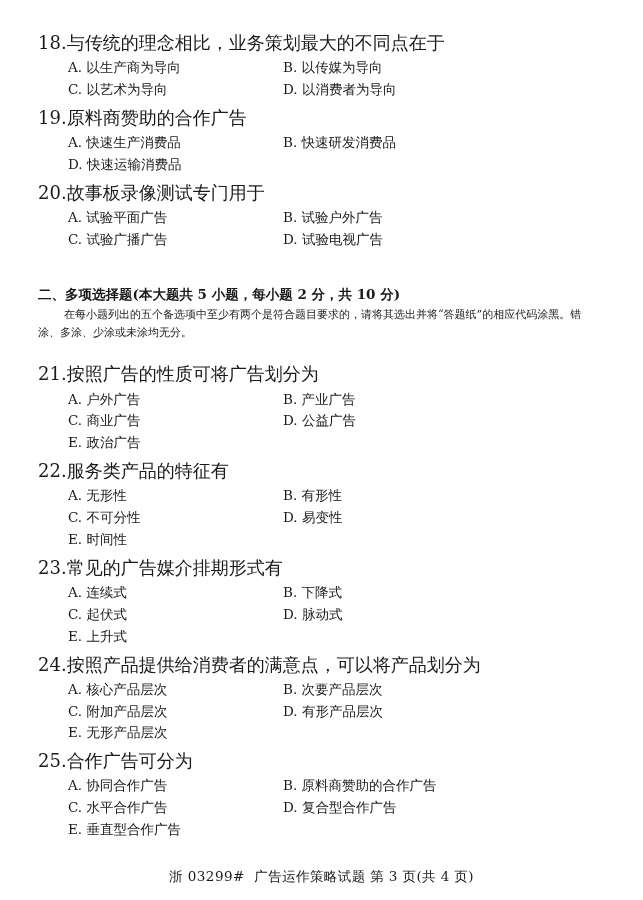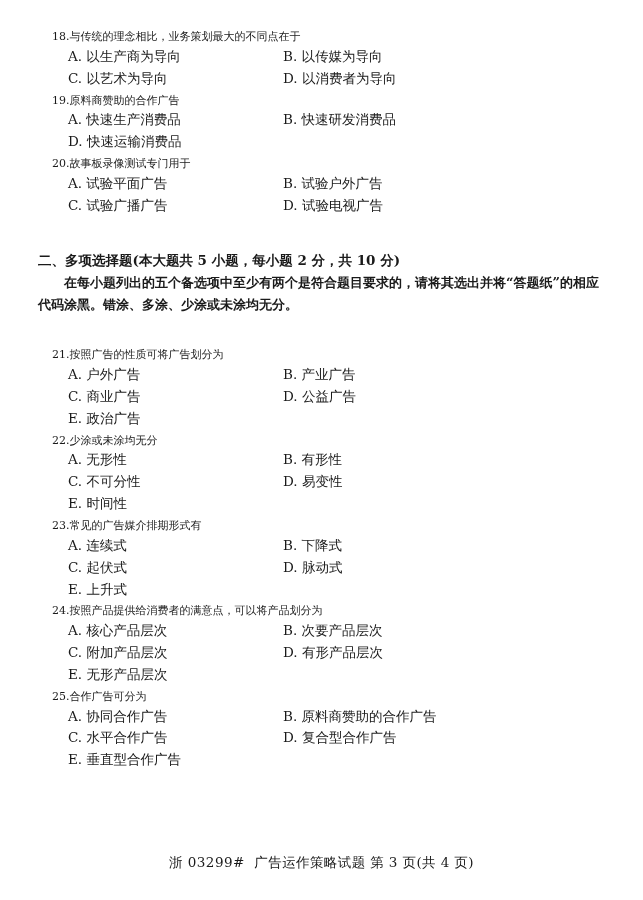--- a/index.html
+++ b/index.html
@@ -18,24 +18,23 @@
     position: relative;
     width: 643px;
     height: 900px;
     box-sizing: border-box;
     padding: 28px 40px 0 38px;
   }
   .q-block {
     margin-bottom: 2px;
   }
   .q-stem {
-    font-size: 11px;
+    font-size: 18px;
     line-height: 1.62;
     white-space: nowrap;
-    margin-left: 14px;
   }
   .q-stem .num {
     display: inline-block;
   }
   .opt-row {
     display: flex;
     font-size: 13.5px;
     line-height: 1.62;
     padding-left: 30px;
   }
@@ -50,32 +49,32 @@
     width: auto;
     flex: 0 0 auto;
   }
   .section-head {
     font-size: 13.5px;
     line-height: 1.7;
     font-weight: bold;
     margin-top: 32px;
   }
   .section-body {
-    font-size: 13px;
+    font-size: 11px;
     line-height: 1.72;
-    font-weight: bold;
+    font-weight: normal;
     text-indent: 26px;
-    margin-bottom: 30px;
+    margin-bottom: 16px;
     padding-right: 4px;
   }
   .footer {
     position: absolute;
     left: 0;
     right: 0;
-    bottom: 28px;
+    bottom: 14px;
     text-align: center;
     font-size: 13.5px;
     letter-spacing: 0.4px;
   }
   .footer .code {
     letter-spacing: 0.5px;
   }
 </style>
 </head>
 <body>
@@ -135,21 +134,21 @@
       <div class="opt-row">
         <span class="opt-a">C. 商业广告</span>
         <span class="opt-b">D. 公益广告</span>
       </div>
       <div class="opt-row single">
         <span class="opt-a">E. 政治广告</span>
       </div>
     </div>
 
     <div class="q-block">
-      <div class="q-stem"><span class="num">22.</span><span>少涂或未涂均无分</span></div>
+      <div class="q-stem"><span class="num">22.</span><span>服务类产品的特征有</span></div>
       <div class="opt-row">
         <span class="opt-a">A. 无形性</span>
         <span class="opt-b">B. 有形性</span>
       </div>
       <div class="opt-row">
         <span class="opt-a">C. 不可分性</span>
         <span class="opt-b">D. 易变性</span>
       </div>
       <div class="opt-row single">
         <span class="opt-a">E. 时间性</span>

